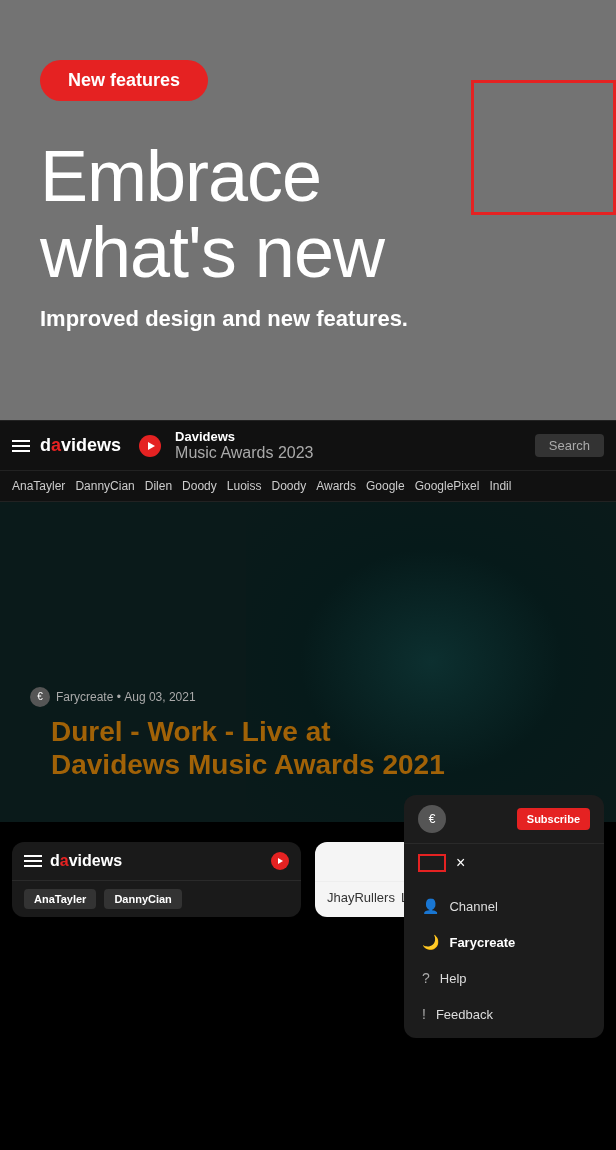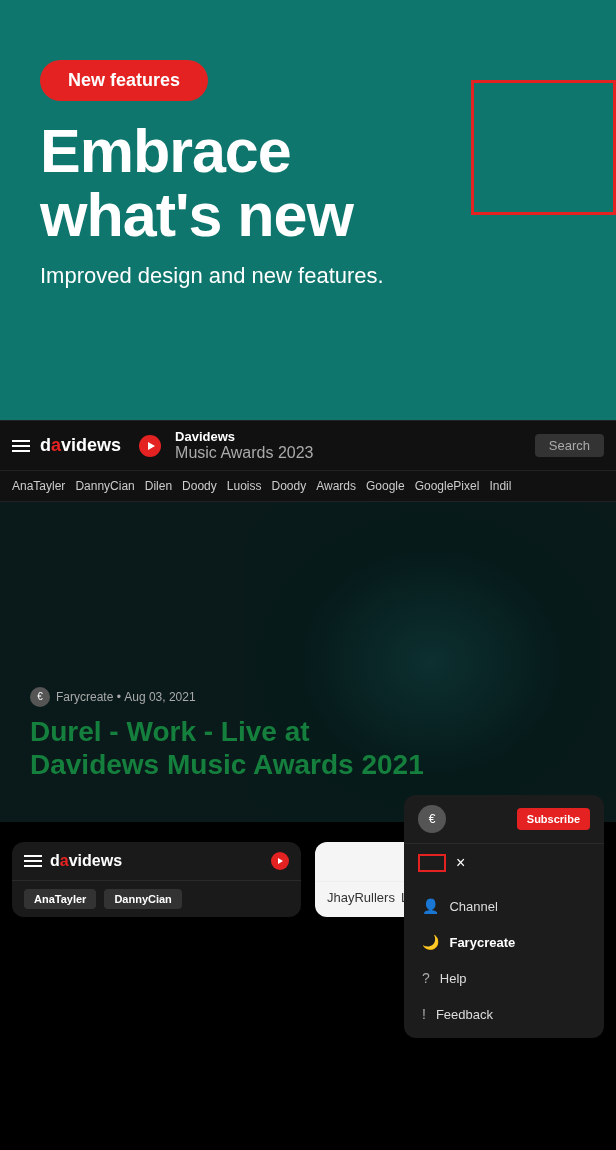--- a/index.html
+++ b/index.html
@@ -6,50 +6,51 @@
     body {
       width: 616px;
       min-height: 1150px;
       background: #000;
       font-family: 'Arial', sans-serif;
       overflow-x: hidden;
     }
 
     
     .hero {
-      background: #0f766e;
+      background: #737373;
       padding: 60px 40px 30px 40px;
       position: relative;
       min-height: 420px;
     }
 
     .new-features-badge {
       display: inline-block;
       background: #e52222;
       color: #fff;
       font-size: 18px;
       font-weight: 700;
       border-radius: 30px;
       padding: 10px 28px;
       margin-bottom: 18px;
     }
 
     .hero-title {
-      font-size: 61px;
-      font-weight: 700;
+      font-size: 72px;
+      font-weight: 400;
       color: #fff;
       line-height: 1.05;
       margin-bottom: 16px;
       letter-spacing: -1px;
+      margin-top: 20px;
     }
 
     .hero-subtitle {
       font-size: 22px;
       color: #fff;
-      font-weight: 400;
+      font-weight: 700;
       margin-bottom: 4px;
     }
 
     
     .hero-rect {
       position: absolute;
       top: 80px;
       right: 0;
       width: 145px;
       height: 135px;
@@ -193,23 +194,24 @@
       display: flex;
       align-items: center;
       color: #aaa;
       font-size: 12px;
       margin-bottom: 8px;
     }
 
     .video-title {
       font-size: 28px;
       font-weight: 800;
-      color: #15803d;
+      color: #a16207;
       line-height: 1.2;
       max-width: 400px;
+      margin-left: 21px;
     }
 
     
     .mockups-section {
       background: #000;
       padding: 20px 12px;
       display: flex;
       gap: 14px;
     }
 

